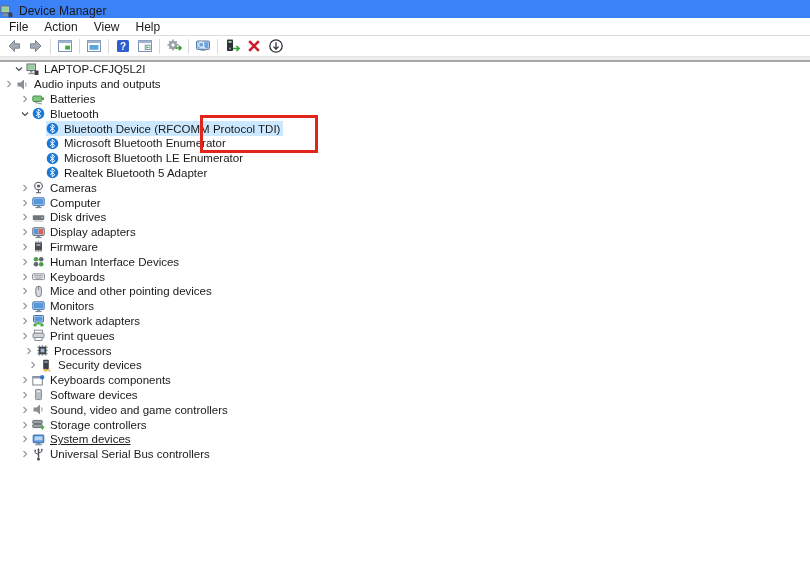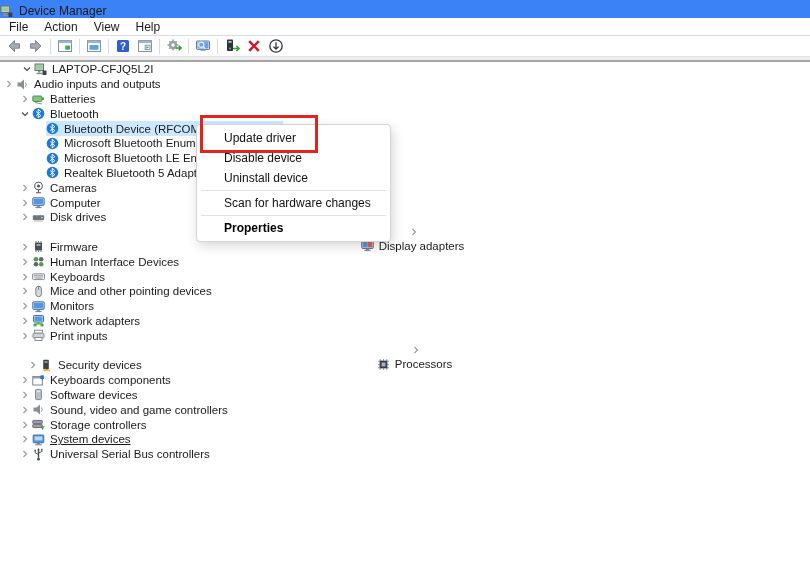--- a/index.html
+++ b/index.html
@@ -137,21 +137,21 @@
       </div>
       <div class="tbtn">
         <svg width="16" height="16" viewBox="0 0 16 16" xmlns="http://www.w3.org/2000/svg">
           <circle cx="8" cy="8" r="6.2" fill="none" stroke="#2f3338" stroke-width="1.3"></circle>
           <path d="M8 4.2 L8 11 M5.4 8.6 L8 11.2 L10.6 8.6" stroke="#2f3338" stroke-width="1.3" fill="none"></path>
         </svg>
       </div>
     </div>
   <div class="band"></div>
   <div class="tree">
-      <div class="trow" style="padding-left: 20px;">
+      <div class="trow" style="padding-left: 12px;">
         <span class="chev">
           <svg width="10" height="10" viewBox="0 0 10 10" xmlns="http://www.w3.org/2000/svg">
             <path d="M2 3.5 L5 6.5 L8 3.5" stroke="#4a4a4a" stroke-width="1.2" fill="none"></path>
           </svg>
         </span>
         <span class="rowc">
           <span class="ticon">
             <svg width="13" height="13" viewBox="0 0 13 13" xmlns="http://www.w3.org/2000/svg">
               <rect x="1" y="1" width="8.5" height="6.5" fill="#c3c9cf" stroke="#6b7075"></rect>
               <rect x="2.3" y="2.3" width="6" height="4" fill="#8fd48f"></rect>
@@ -305,21 +305,21 @@
           <span class="ticon">
             <svg width="13" height="13" viewBox="0 0 13 13" xmlns="http://www.w3.org/2000/svg">
               <rect x="0.8" y="4.2" width="11.4" height="4.8" rx="0.8" fill="#6f757b"></rect>
               <circle cx="10" cy="6.6" r="0.8" fill="#d7dadd"></circle>
               <rect x="2" y="9.5" width="9" height="1" fill="#aab0b6"></rect>
             </svg>
           </span>
           <span class="tlabel">Disk drives</span>
         </span>
       </div>
-      <div class="trow" style="padding-left: 18px; flex-direction: column;">
+      <div class="trow" style="padding-left: 18px;">
         <span class="chev">
           <svg width="10" height="10" viewBox="0 0 10 10" xmlns="http://www.w3.org/2000/svg">
             <path d="M3.5 2 L6.5 5 L3.5 8" stroke="#9a9a9a" stroke-width="1.2" fill="none"></path>
           </svg>
         </span>
         <span class="rowc">
           <span class="ticon">
             <svg width="13" height="13" viewBox="0 0 13 13" xmlns="http://www.w3.org/2000/svg">
               <rect x="0.8" y="1.8" width="11.4" height="7.6" rx="0.8" fill="#cfd6de" stroke="#5b6570"></rect>
               <rect x="2" y="3" width="4.4" height="5.2" fill="#5596dd"></rect>
@@ -442,24 +442,24 @@
           </svg>
         </span>
         <span class="rowc">
           <span class="ticon">
             <svg width="13" height="13" viewBox="0 0 13 13" xmlns="http://www.w3.org/2000/svg">
               <rect x="2.5" y="1.2" width="8" height="3" fill="#ffffff" stroke="#8a9097"></rect>
               <rect x="1" y="4.2" width="11" height="4.8" rx="0.8" fill="#cfd4d9" stroke="#8a9097"></rect>
               <rect x="3" y="8.5" width="7" height="3" fill="#ffffff" stroke="#8a9097"></rect>
             </svg>
           </span>
-          <span class="tlabel">Print inputs</span>
-        </span>
-      </div>
-      <div class="trow" style="padding-left: 22px; flex-direction: column;">
+          <span class="tlabel">Print queues</span>
+        </span>
+      </div>
+      <div class="trow" style="padding-left: 22px;">
         <span class="chev">
           <svg width="10" height="10" viewBox="0 0 10 10" xmlns="http://www.w3.org/2000/svg">
             <path d="M3.5 2 L6.5 5 L3.5 8" stroke="#9a9a9a" stroke-width="1.2" fill="none"></path>
           </svg>
         </span>
         <span class="rowc">
           <span class="ticon">
             <svg width="13" height="13" viewBox="0 0 13 13" xmlns="http://www.w3.org/2000/svg">
               <path d="M3.2 1.2 L3.2 2.6 M6.5 1.2 L6.5 2.6 M9.8 1.2 L9.8 2.6 M3.2 10.4 L3.2 11.8 M6.5 10.4 L6.5 11.8 M9.8 10.4 L9.8 11.8 M1.2 3.2 L2.6 3.2 M1.2 6.5 L2.6 6.5 M1.2 9.8 L2.6 9.8 M10.4 3.2 L11.8 3.2 M10.4 6.5 L11.8 6.5 M10.4 9.8 L11.8 9.8" stroke="#7d838a"></path>
               <rect x="2.6" y="2.6" width="7.8" height="7.8" fill="#3c4148"></rect>
@@ -586,23 +586,14 @@
               <circle cx="6.5" cy="11.2" r="1.4" fill="#4a4f55"></circle>
               <path d="M6.5 6.5 L3.2 4.8 L3.2 3.2 M6.5 5 L9.8 3.6 L9.8 2.2" stroke="#4a4f55" stroke-width="1" fill="none"></path>
               <rect x="2.4" y="1.8" width="1.6" height="1.6" fill="#4a4f55"></rect>
               <circle cx="9.8" cy="1.6" r="0.9" fill="#4a4f55"></circle>
             </svg>
           </span>
           <span class="tlabel">Universal Serial Bus controllers</span>
         </span>
       </div>
     </div>
-  <div class="cmenu">
-      <div class="citem">Update driver</div>
-      <div class="citem">Disable device</div>
-      <div class="citem">Uninstall device</div>
-      <div class="csep"></div>
-      <div class="citem">Scan for hardware changes</div>
-      <div class="csep"></div>
-      <div class="citem bold">Properties</div>
-    </div>
   <div class="redbox" style="border-color: rgb(225, 37, 27);"></div>
 </div>
 
 </body></html>

